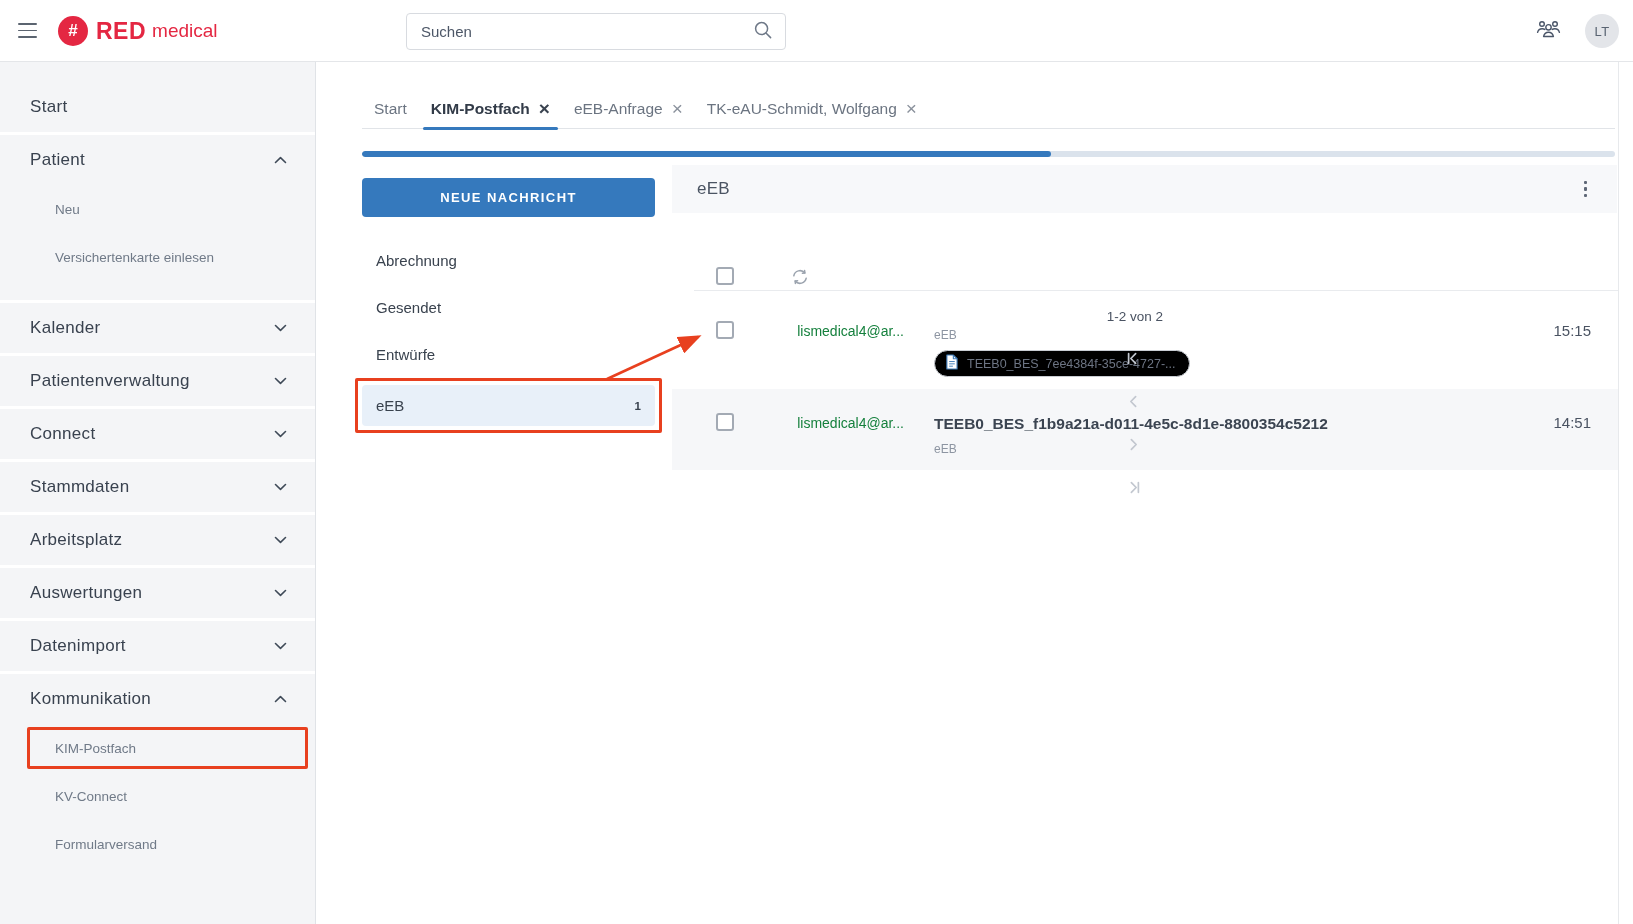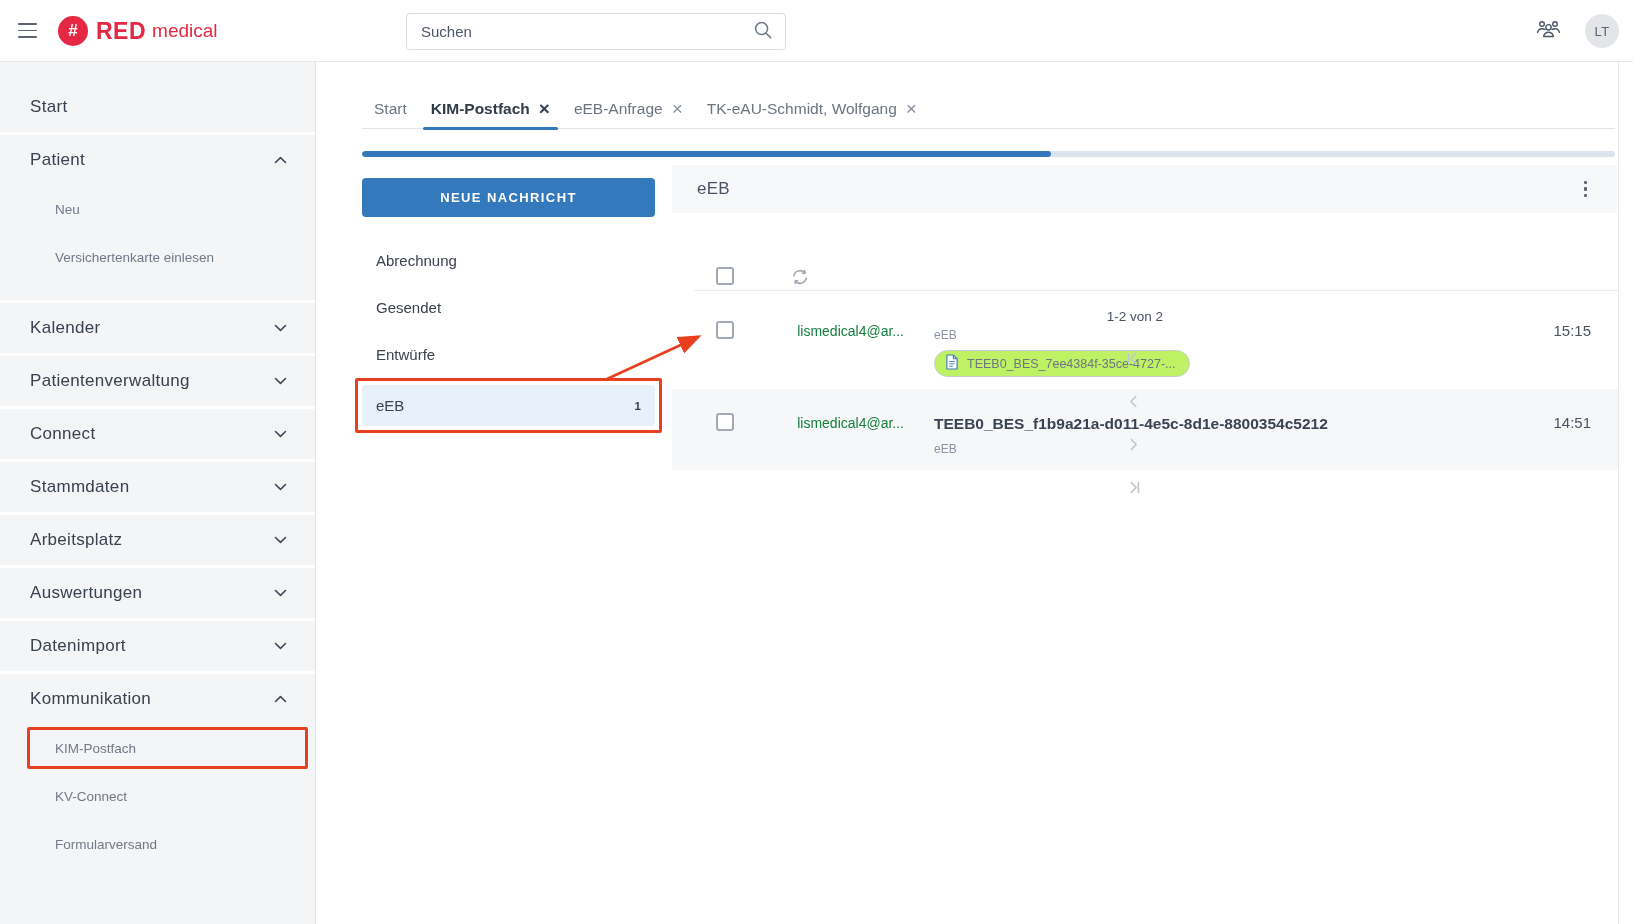--- a/index.html
+++ b/index.html
@@ -94,21 +94,21 @@
   .msg-checkbox{position:absolute;left:44px;top:30px;}
   .msg-row.shaded .msg-checkbox{top:24px;}
   .msg-sender{position:absolute;left:110px;top:32px;width:122px;text-align:right;font-size:14px;color:#15803d;}
   .msg-row.shaded .msg-sender{top:26px;}
   .msg-main{margin-left:218px;margin-right:170px;}
   .msg-subject{font-size:15.5px;font-weight:bold;color:#3b4451;margin-top:2px;}
   .msg-category{font-size:12px;color:#8d95a2;margin-top:9px;}
   .msg-time{position:absolute;right:27px;top:31px;font-size:15px;color:#4a5362;}
   .msg-row.shaded .msg-time{top:25px;}
   .chip{display:inline-flex;align-items:center;gap:9px;margin-top:8px;height:27px;padding:0 14px 0 10px;
-        border:1px solid #c9cdd3;border-radius:14px;background:#bef264;cursor:pointer;}
+        border:1px solid #c9cdd3;border-radius:14px;background:#000000;cursor:pointer;}
   .chip-label{font-size:12.5px;color:#6d7584;}
 
   .pagination{position:absolute;left:672px;top:468px;width:945px;height:28px;display:flex;
               align-items:center;justify-content:flex-end;gap:26px;padding-right:23px;flex-direction:column;}
   .page-label{font-size:13.5px;color:#4a5362;margin-right:-4px;}
   .page-btn{width:17px;height:17px;cursor:pointer;}
 
   .right-edge{position:absolute;left:1618px;top:62px;width:0;height:862px;border-left:1px solid #e7e9ec;}
 
   

